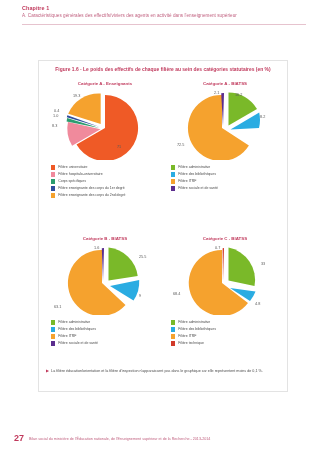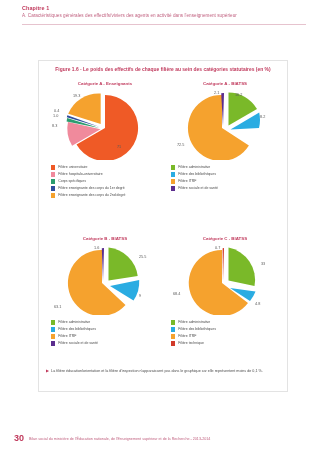--- a/index.html
+++ b/index.html
@@ -241,17 +241,17 @@
       </div>
     </div>
   </div>
 
   <div class="note">
     <span class="note-arrow">▶</span>
     <span>La filière éducation/orientation et la filière d'inspection n'apparaissent pas dans le graphique car elle représentent moins de 0,1 %.</span>
   </div>
 
   <div class="footer">
-    <span class="folio">30</span>
+    <span class="folio">27</span>
     <span class="footer-text">Bilan social du ministère de l'Éducation nationale, de l'Enseignement supérieur et de la Recherche - 2013-2014</span>
   </div>
 
 </div>
 
 </body></html>

